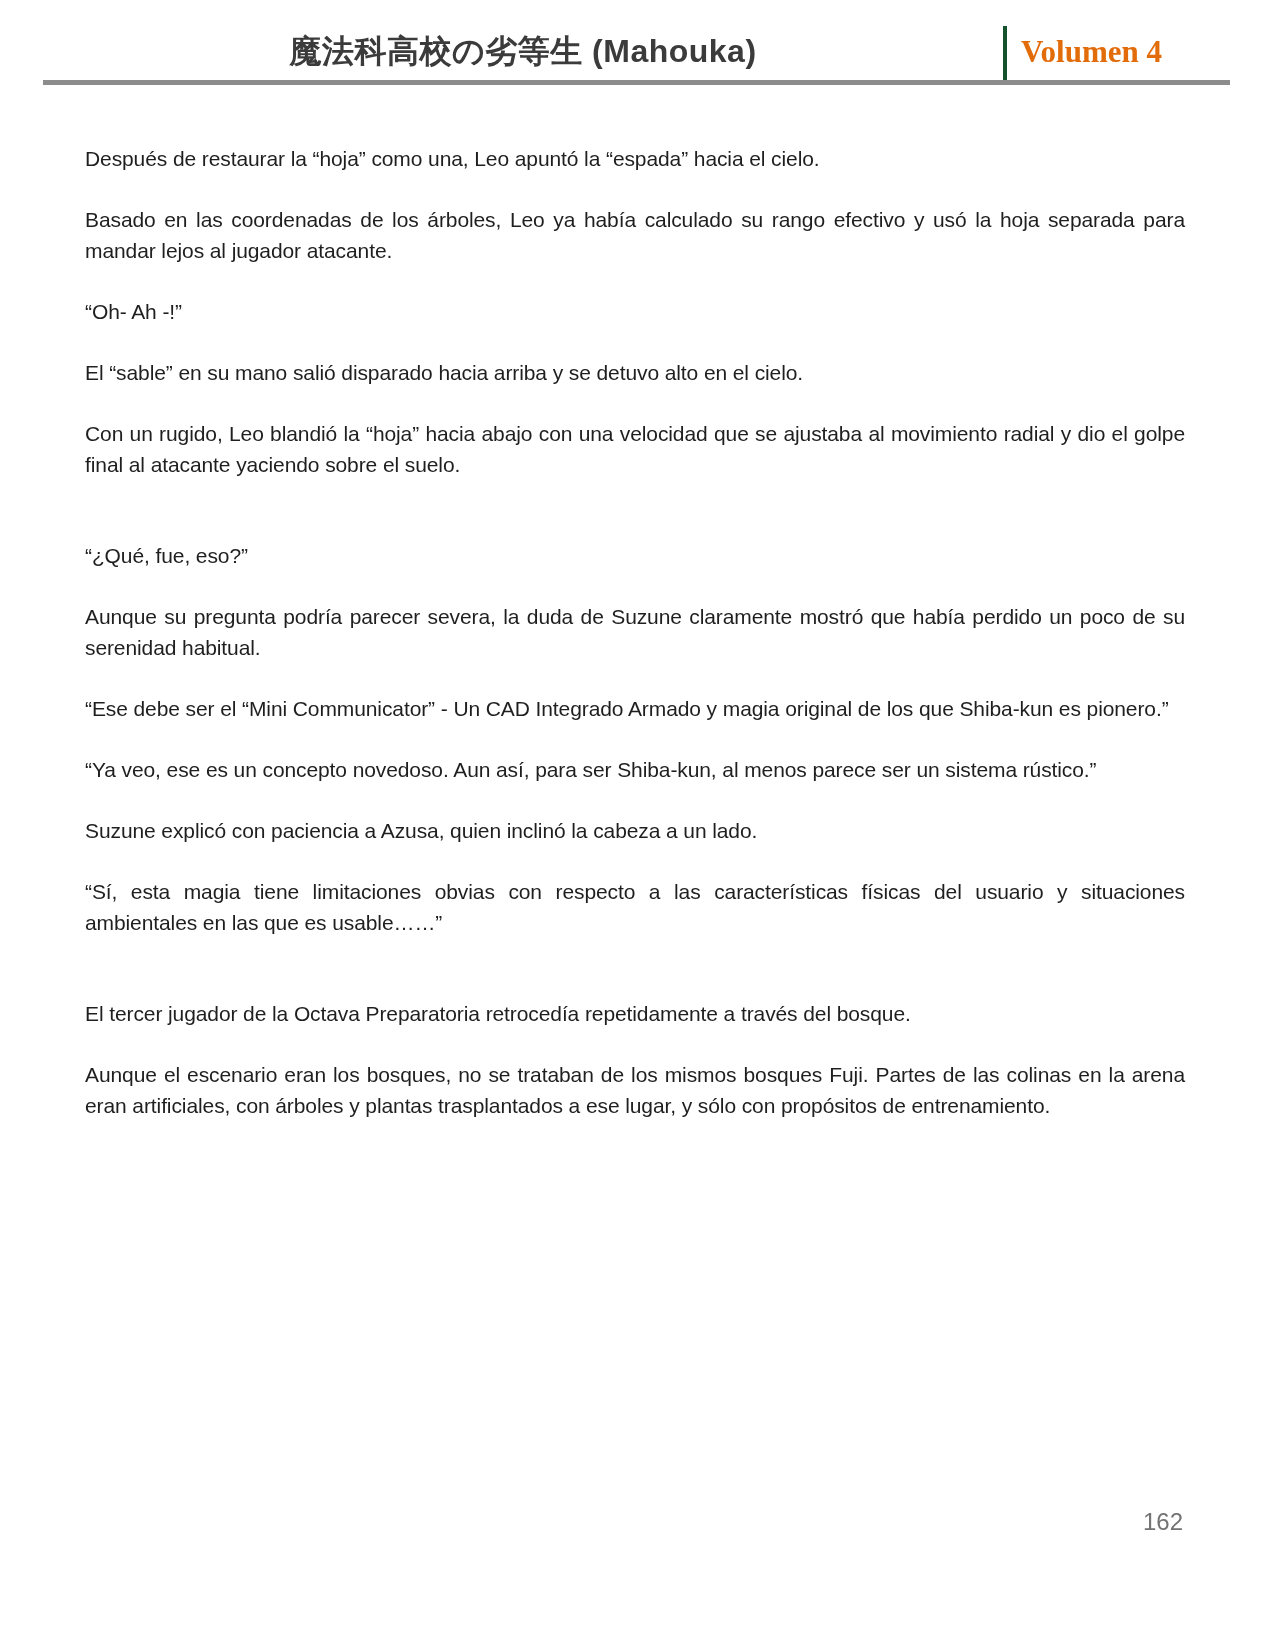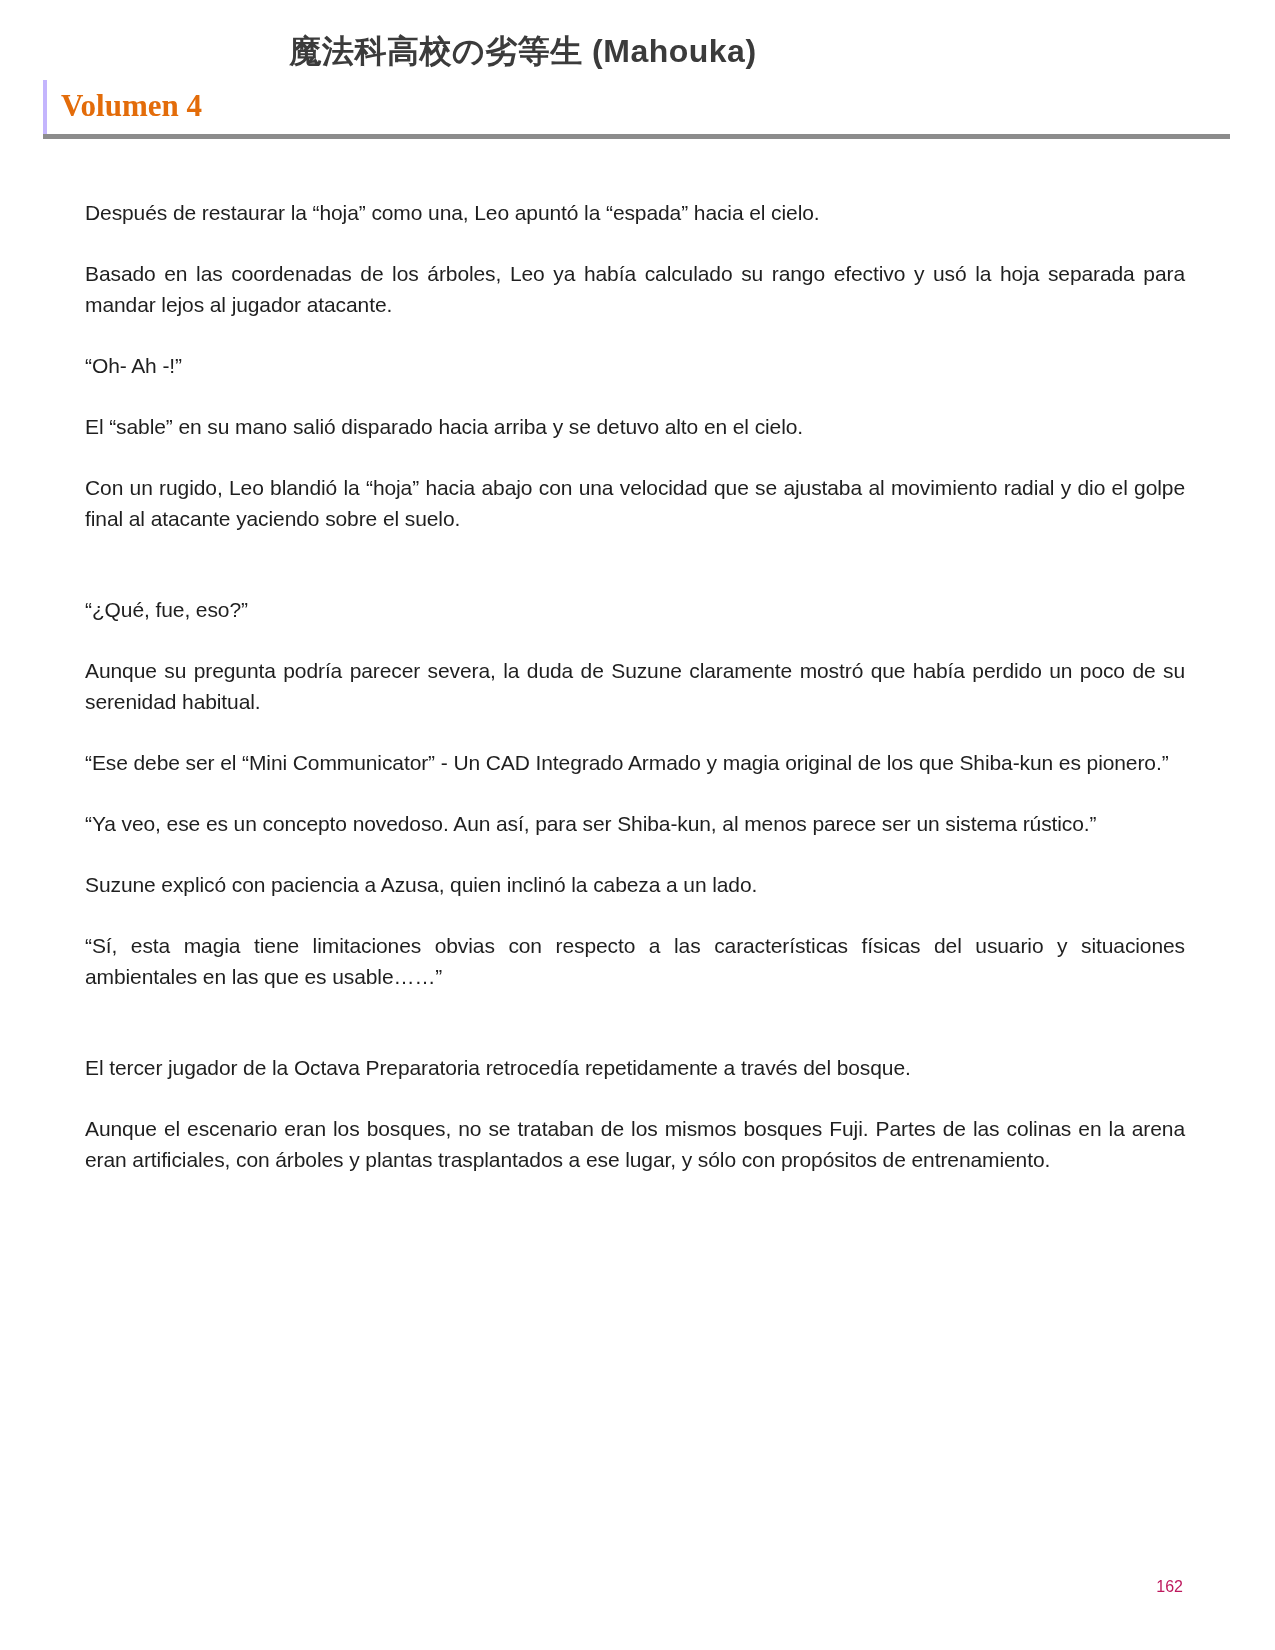--- a/index.html
+++ b/index.html
@@ -1,15 +1,15 @@
 <!DOCTYPE html>
 <html lang="es"><head>
 <meta charset="utf-8">
 <style>
-  * { margin: 0; padding: 0; box-sizing: border-box; flex-direction: column; }
+  * { margin: 0; padding: 0; box-sizing: border-box; }
   html, body { background: #ffffff; }
   body {
     width: 1275px;
     height: 1650px;
     position: relative;
     overflow: hidden;
     font-family: "Liberation Sans", "DejaVu Sans", sans-serif;
     color: #1f1f1f;
   }
 
@@ -25,21 +25,21 @@
     text-align: center;
     padding: 6px 0 10px 0;
     font-weight: bold;
     font-size: 32px;
     line-height: 1.2;
     color: #3b3b3b;
     letter-spacing: 0.5px;
   }
   .header-volume-cell {
     flex: 1;
-    border-left: 4px solid #c4b5fd;
+    border-left: 4px solid #14532d;
     padding: 8px 0 10px 14px;
   }
   .volume-label {
     font-family: "Liberation Serif", "DejaVu Serif", serif;
     font-weight: bold;
     font-size: 31px;
     color: #e36c0a;
   }
 
   
@@ -52,24 +52,24 @@
   .page-body p {
     text-align: justify;
     margin-bottom: 30px;
     letter-spacing: -0.1px;
   }
   .scene-break { height: 30px; }
 
   
   .page-footer {
     position: absolute;
-    top: 1578px;
+    top: 1508px;
     right: 92px;
-    font-size: 16px;
-    color: #be185d;
+    font-size: 24px;
+    color: #737373;
   }
 </style>
 </head>
 <body>
 
 <header class="page-header">
   <div class="header-title-cell">魔法科高校の劣等生 (Mahouka)</div>
   <div class="header-volume-cell">
     <span class="volume-label">Volumen 4</span>
   </div>

